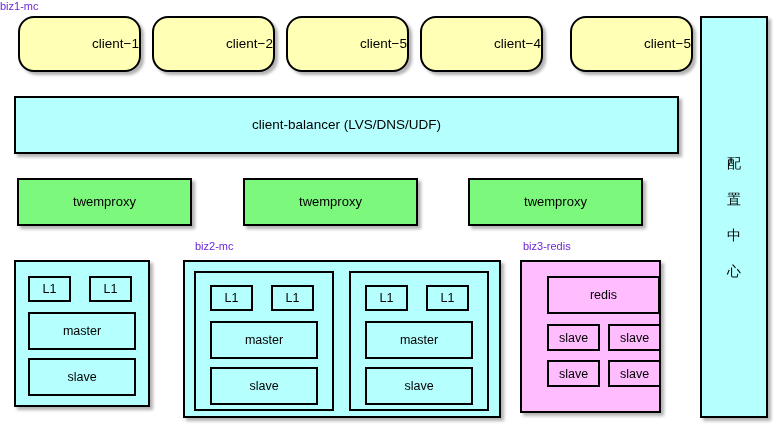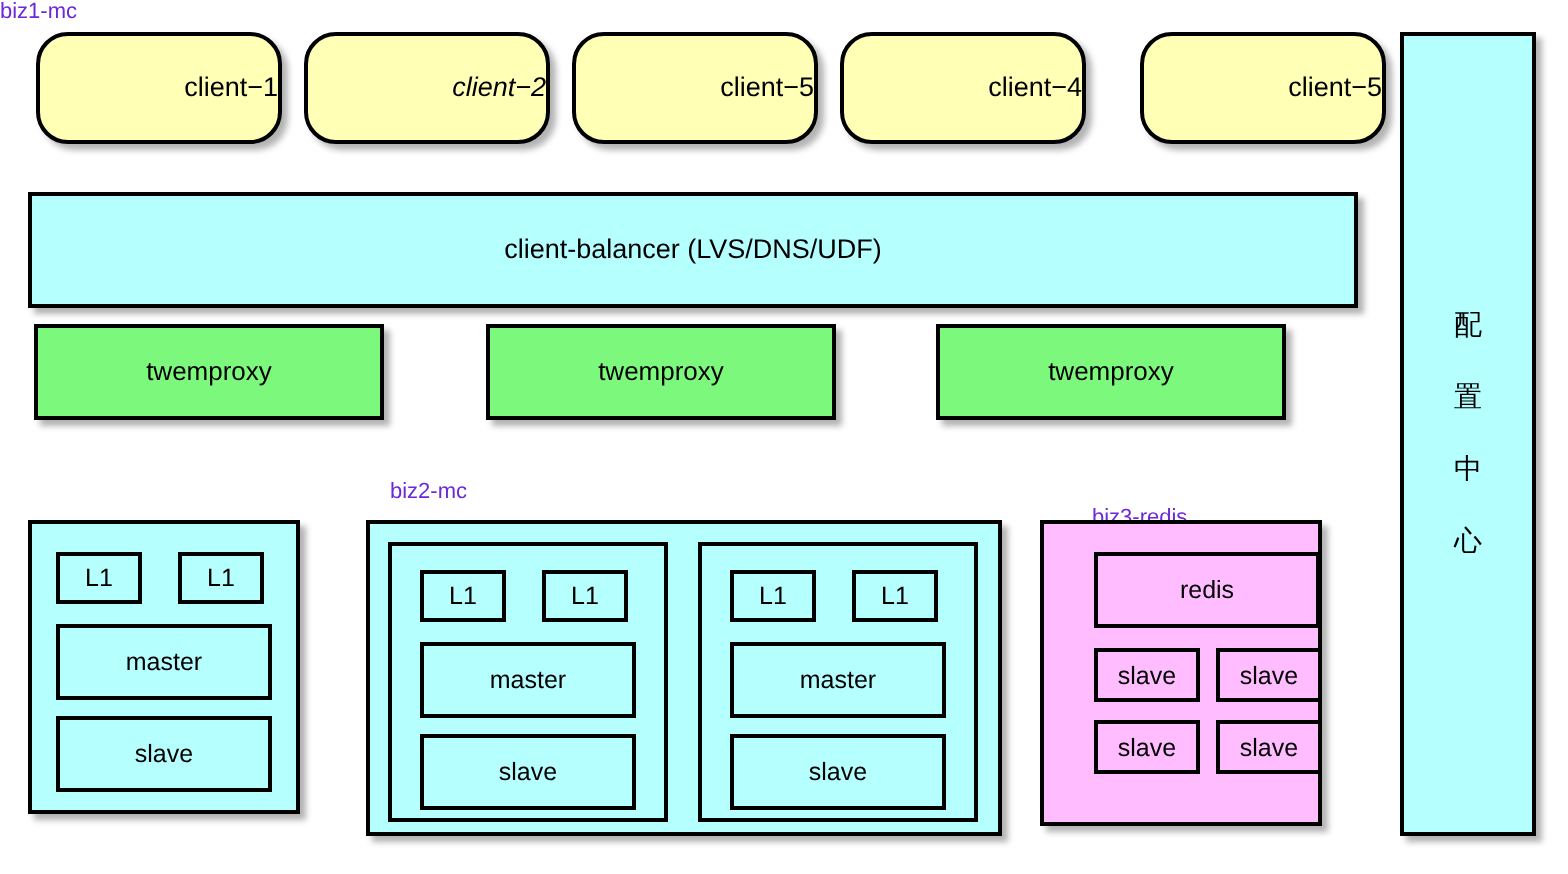--- a/index.html
+++ b/index.html
@@ -40,40 +40,40 @@
   .client {
     border-radius: 16px;
     background: #ffffb5;
     font-size: 13.5px;
     top: 16px;
     width: 123px;
     height: 56px;
     justify-content: flex-end;
   }
   .client-1 { left: 18px;  }
-  .client-2 { left: 152px; font-style: italic; }
+  .client-2 { left: 152px; }
   .client-3 { left: 286px; }
   .client-4 { left: 420px; }
   .client-5 { left: 554px; margin-left: 16px; }
 
   
   .balancer {
     background: #b5ffff;
     font-size: 13.5px;
     left: 14px;
     top: 96px;
     width: 665px;
     height: 58px;
   }
 
   
   .twemproxy {
     background: #7cf87c;
     font-size: 13px;
-    top: 162px;
+    top: 178px;
     width: 175px;
     height: 48px;
   }
   .tw-1 { left: 17px;  }
   .tw-2 { left: 243px; }
   .tw-3 { left: 468px; }
 
   
   .group {
     position: absolute;
@@ -105,21 +105,21 @@
   }
   .biz2-label { left: 195px; top: 240px; }
 
   .biz3 {
     background: #ffbdff;
     left: 520px;
     top: 260px;
     width: 141px;
     height: 153px;
   }
-  .biz3-label { left: 546px; top: 240px; margin-top: 13px; }
+  .biz3-label { left: 523px; top: 240px; }
 
   
   .shard {
     position: absolute;
     box-sizing: border-box;
     border: 2px solid #000000;
     background: #b5ffff;
     top: 9px;
     width: 140px;
     height: 140px;

